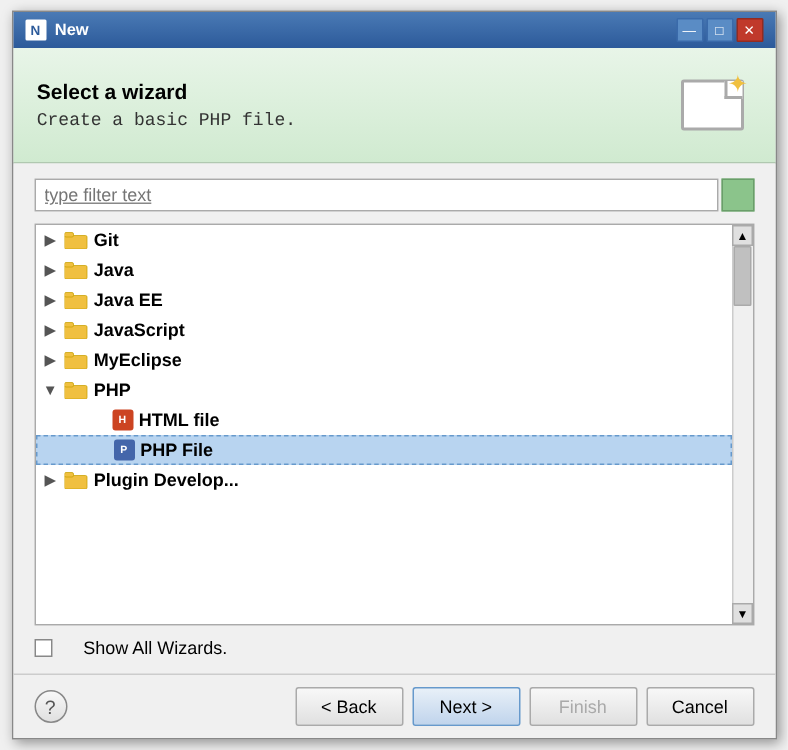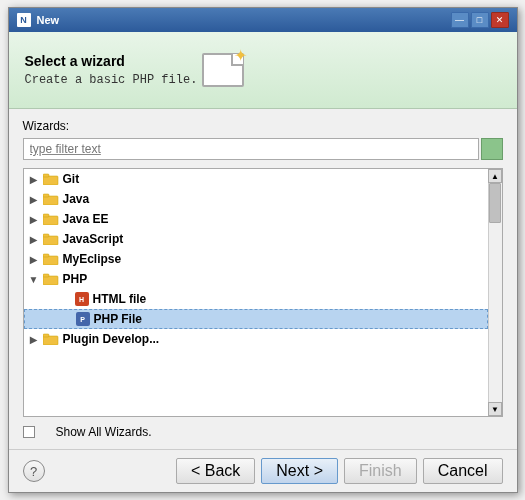--- a/index.html
+++ b/index.html
@@ -83,21 +83,21 @@
       background: #c0392b;
       border-color: #922b21;
     }
 
     .header-area {
       background: linear-gradient(to bottom, #e8f5e8, #d0ead0);
       padding: 12px 16px;
       border-bottom: 1px solid #b0c8b0;
       display: flex;
       align-items: center;
-      justify-content: flex-start;
+      justify-content: space-between;
       min-height: 72px;
     }
 
     .header-text h2 {
       font-size: 14px;
       font-weight: bold;
       color: #000;
       margin-bottom: 4px;
     }
 
@@ -329,21 +329,21 @@
     }
 
     .footer-buttons {
       display: flex;
       gap: 6px;
     }
 
     .btn {
       height: 26px;
       padding: 0 14px;
-      font-size: 16px;
+      font-size: 12px;
       background: linear-gradient(to bottom, #f8f8f8, #e0e0e0);
       border: 1px solid #aaa;
       border-radius: 2px;
       cursor: pointer;
       display: flex;
       align-items: center;
       justify-content: center;
       min-width: 72px;
     }
 
@@ -420,21 +420,20 @@
       <h2>Select a wizard</h2>
       <p>Create a basic PHP file.</p>
     </div>
     <div class="header-icon">
       <div class="wizard-icon-box"></div>
       <span class="sparkle">✦</span>
     </div>
   </div>
 
   <div class="content-area">
-    <div class="wizards-label">Wizards:</div>
 
     <div class="filter-row">
       <input class="filter-input" type="text" placeholder="type filter text" style="">
       <div class="filter-btn"></div>
     </div>
 
     <div class="tree-area">
       <div class="tree-scroll">
 
         <div class="tree-item level-0">

